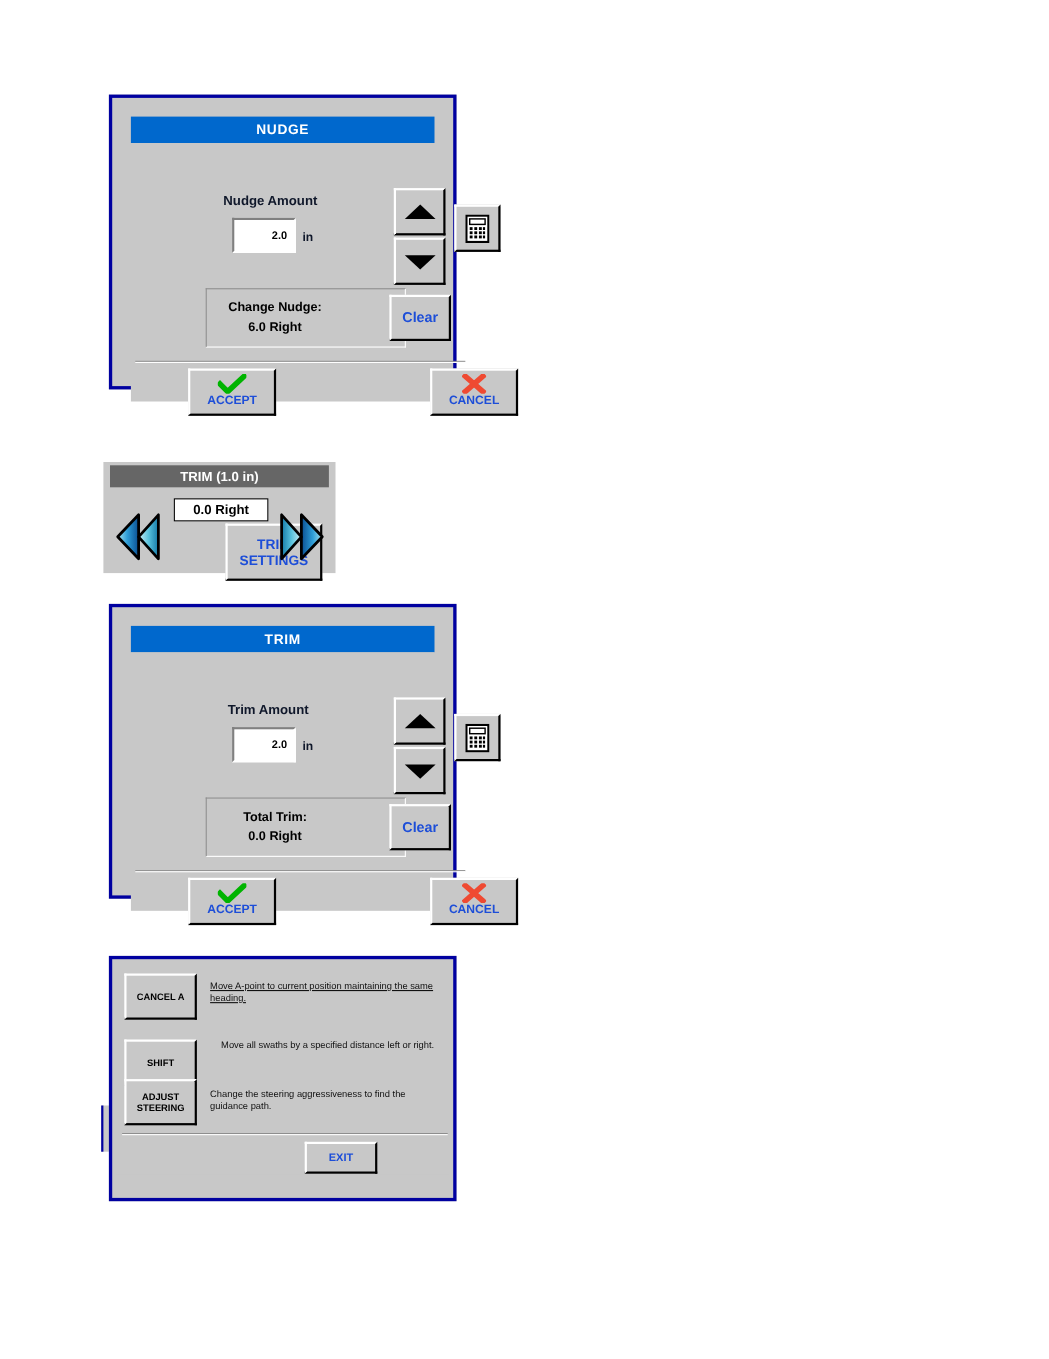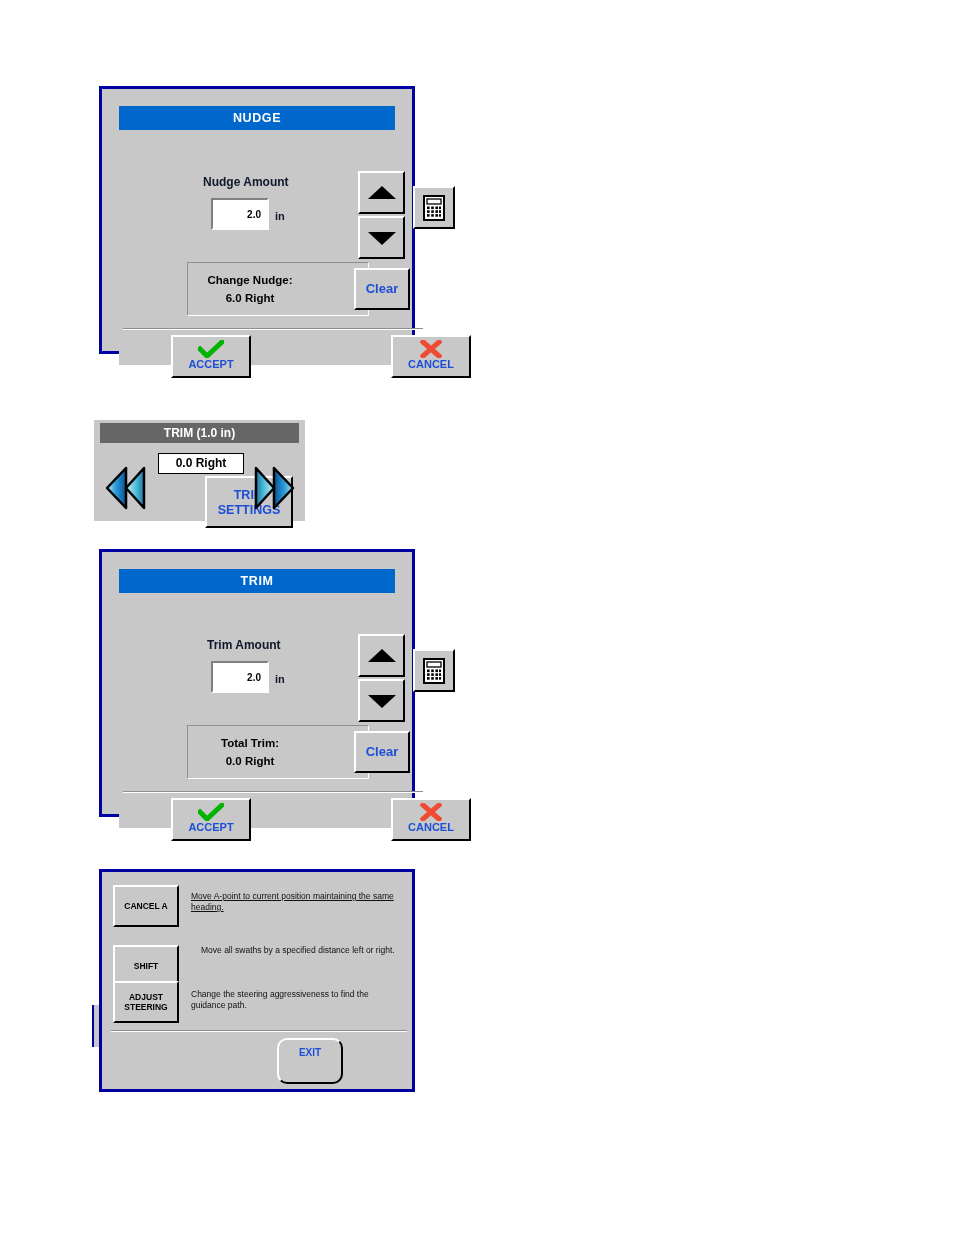--- a/index.html
+++ b/index.html
@@ -417,16 +417,16 @@
     <div class="opt-btn" style="left:8px; top:106px; width:66px; height:42px;">
       <span style="display:block;">
         <span style="display:block;">ADJUST</span>
         <span style="display:block;">STEERING</span>
       </span>
     </div>
     <div class="opt-desc" style="left:86px; top:114px; width:206px;">Change the steering aggressiveness to find the guidance path.</div>
 
     <div class="sep" style="left:6px; top:155px; width:296px;"></div>
 
-    <div class="btn" style="left:124px; top:163px; width:66px; height:46px; line-height:25px; font-size:10px;border-radius:10px;">EXIT</div>
+    <div class="btn" style="left:124px; top:163px; width:66px; height:29px; line-height:25px; font-size:10px;">EXIT</div>
 
   </div>
 </div>
 
 </body></html>

